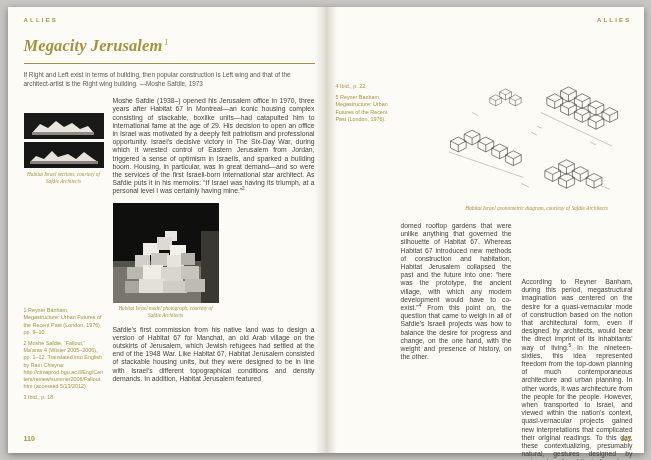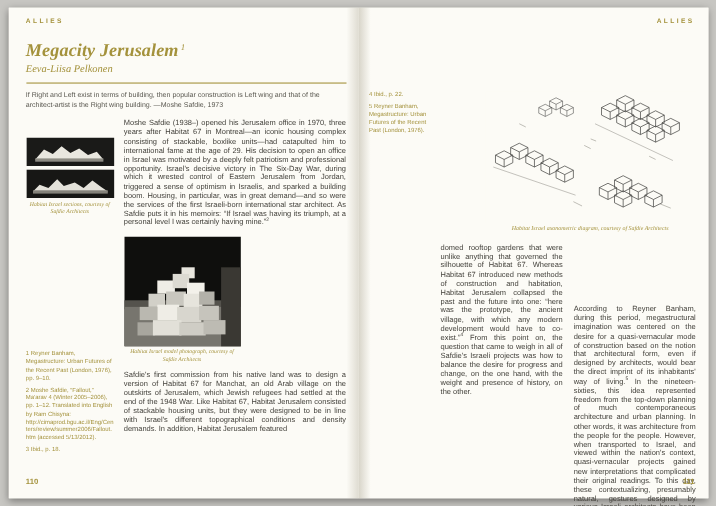--- a/index.html
+++ b/index.html
@@ -90,21 +90,20 @@
 </style>
 </head>
 <body>
 
 <div class="spread">
 
   <div class="page page-left">
     <div class="running-head">ALLIES</div>
 
     <h1 class="title"><span>Megacity Jerusalem</span><sup>1</sup></h1>
-    <div class="author">Eeva-Liisa Pelkonen</div>
     <hr class="rule">
 
     <p class="epigraph">If Right and Left exist in terms of building, then popular construction is Left wing and that of the architect-artist is the Right wing building. —Moshe Safdie, 1973</p>
 
     <div class="body-row">
 
       <aside class="margin-col">
         <figure class="margin-figure">
           <svg class="thumb" viewBox="0 0 80 26">
             <rect width="80" height="26" fill="#1a1a18"></rect>

